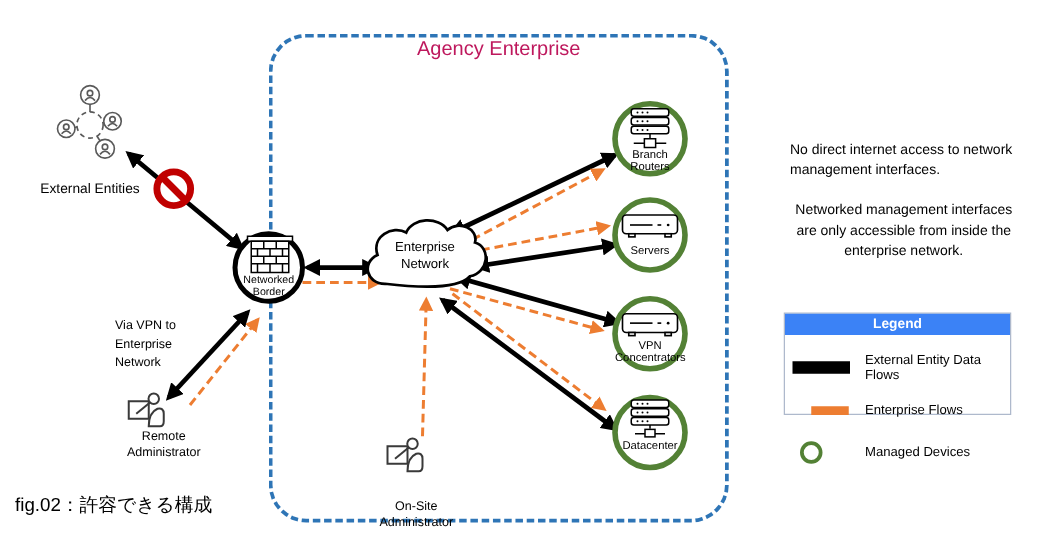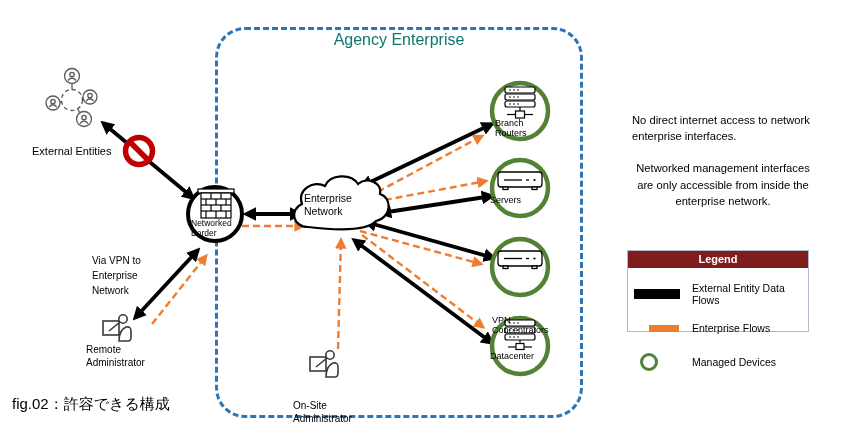--- a/index.html
+++ b/index.html
@@ -7,38 +7,38 @@
     position:relative;width:851px;height:436px;background:#fff;overflow:hidden;
     font-family:"Liberation Sans","DejaVu Sans",sans-serif;color:#000;
   }
   .abs{position:absolute;}
   
   #enterprise-box{
     left:215px;top:27px;width:368px;height:391px;
     border:3px dashed #2E75B6;border-radius:30px;box-sizing:border-box;
   }
   #diagram-svg{left:0;top:0;width:851px;height:436px;}
-  .lbl{position:absolute;line-height:1.12;}
-  #title{left:215px;top:31px;width:368px;font-size:16px;color:#0f766e;text-align:center;}
+  .lbl{position:absolute;text-align:center;line-height:1.12;}
+  #title{left:215px;top:31px;width:368px;font-size:16px;color:#be185d;text-align:center;}
   #lbl-external{left:32px;top:144px;width:80px;font-size:11px;line-height:1.35;}
   #lbl-border{left:191px;top:219px;width:48px;font-size:8.5px;line-height:1.15;}
   #lbl-cloud{left:304px;top:192px;width:72px;font-size:10.5px;line-height:1.25;}
   #lbl-branch{left:495px;top:118px;width:50px;font-size:9px;}
   #lbl-servers{left:490px;top:195px;width:60px;font-size:9px;}
-  #lbl-vpn{left:492px;top:271px;width:56px;font-size:9px;margin-top:44px;}
+  #lbl-vpn{left:492px;top:271px;width:56px;font-size:9px;}
   #lbl-datacenter{left:490px;top:351px;width:60px;font-size:9px;}
   #lbl-remote{left:86px;top:343px;width:90px;font-size:10px;line-height:1.3;}
   #lbl-onsite{left:293px;top:379px;width:80px;font-size:10px;line-height:1.3;margin-top:20px;}
   #lbl-viavpn{left:92px;top:253px;width:64px;font-size:10px;text-align:left;line-height:1.5;}
   #notes{left:632px;top:112px;width:182px;font-size:11.2px;line-height:1.45;text-align:left;}
   #notes .para+.para{margin-top:16px;text-align:center;}
   #caption{left:12px;top:395px;font-size:15px;text-align:left;}
   
   #legend{left:627px;top:250px;width:182px;height:82px;border:1px solid #aeb9cc;box-sizing:border-box;background:#fff;}
-  #legend-header{height:17px;line-height:17px;background:#7f1d1d;color:#fff;font-size:11px;font-weight:bold;text-align:center;}
+  #legend-header{height:17px;line-height:17px;background:#3b82f6;color:#fff;font-size:11px;font-weight:bold;text-align:center;}
   .legend-row{display:flex;align-items:center;height:16px;margin-top:18px;}
   .legend-row:first-of-type{margin-top:9px;}
   .sw-wrap{width:64px;display:flex;align-items:center;flex:none;}
   .sw-black{width:46px;height:10px;background:#000;margin-left:6px;}
   .sw-orange{width:30px;height:7px;background:#ED7D31;margin-left:21px;}
   .sw-ring{width:12px;height:12px;border:3.5px solid #538135;border-radius:50%;margin-left:12px;box-sizing:content-box;}
   .legend-row .txt{font-size:10.5px;}
 </style>
 </head>
 <body>
@@ -223,21 +223,21 @@
   <div id="lbl-cloud" class="abs lbl">Enterprise Network</div>
   <div id="lbl-branch" class="abs lbl">Branch Routers</div>
   <div id="lbl-servers" class="abs lbl">Servers</div>
   <div id="lbl-vpn" class="abs lbl">VPN Concentrators</div>
   <div id="lbl-datacenter" class="abs lbl">Datacenter</div>
   <div id="lbl-remote" class="abs lbl">Remote Administrator</div>
   <div id="lbl-onsite" class="abs lbl">On-Site Administrator</div>
   <div id="lbl-viavpn" class="abs lbl">Via VPN to Enterprise Network</div>
 
   <div id="notes" class="abs">
-    <div class="para">No direct internet access to network enterprise interfaces.</div>
+    <div class="para">No direct internet access to network management interfaces.</div>
     <div class="para">Networked management interfaces are only accessible from inside the enterprise network.</div>
   </div>
 
   <div id="legend" class="abs">
     <div id="legend-header">Legend</div>
     <div class="legend-row">
       <span class="sw-wrap">
           <span class="sw-black"></span>
         </span>
       <span class="txt">External Entity Data Flows</span>

